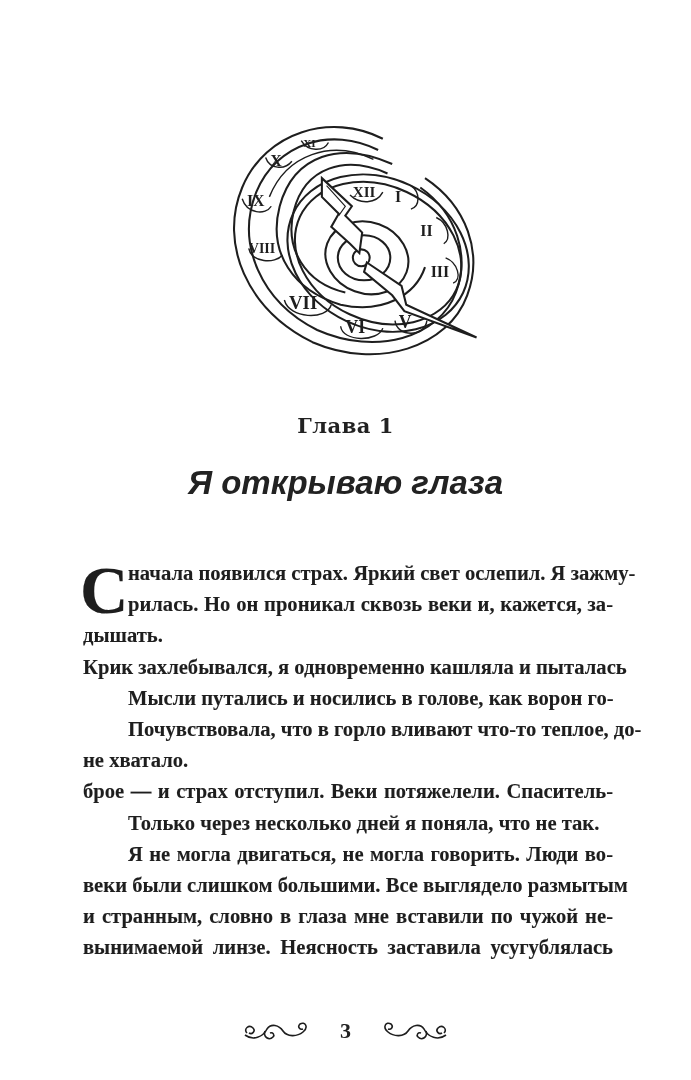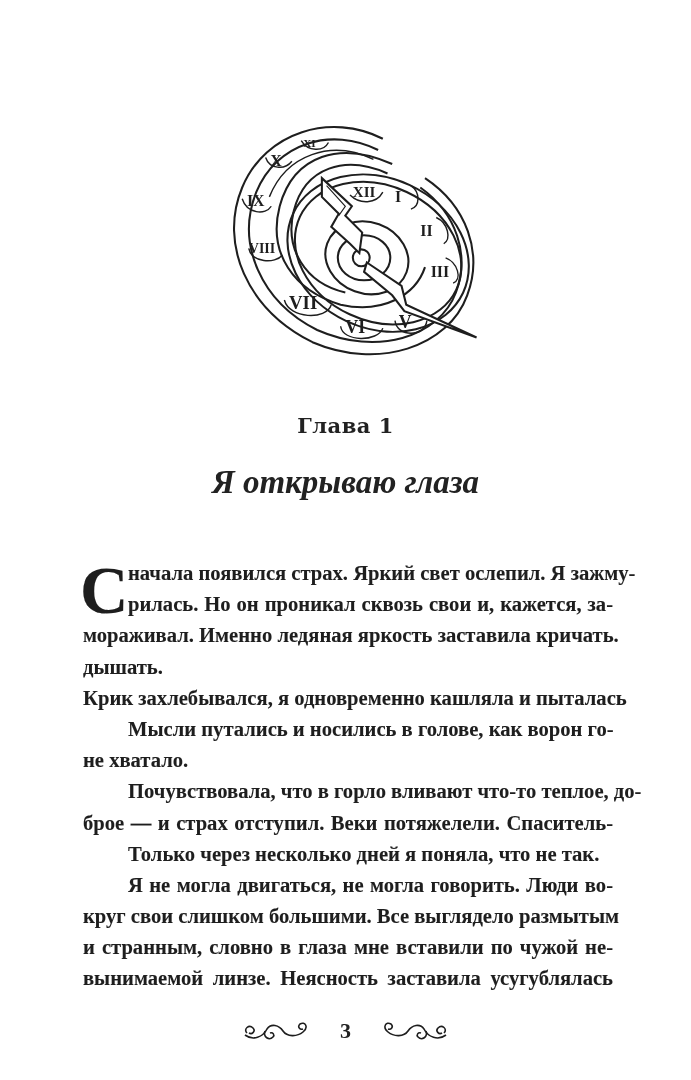--- a/index.html
+++ b/index.html
@@ -1,19 +1,19 @@
 <!DOCTYPE html>
 <html><head>
 <meta charset="utf-8">
 <style>
   html, body { margin: 0; padding: 0; background: #ffffff; }
   body { width: 691px; height: 1080px; position: relative; overflow: hidden; font-family: "DejaVu Serif", "Liberation Serif", serif; color: #1e1e1e; }
   .illustration { position: absolute; left: 190px; top: 75px; width: 320px; height: 300px; }
   .chapter-label { position: absolute; left: 0; width: 691px; top: 413px; text-align: center; font-family: "DejaVu Serif", serif; font-weight: bold; font-size: 21px; letter-spacing: 0.5px; color: #222; }
-  .chapter-title { position: absolute; left: 0; width: 691px; top: 464px; text-align: center; font-family: Liberation Serif, serif; font-weight: bold; font-style: italic; font-size: 33px; color: #222; }
+  .chapter-title { position: absolute; left: 0; width: 691px; top: 464px; text-align: center; font-family: Liberation Sans, sans-serif; font-weight: bold; font-style: italic; font-size: 33px; color: #222; }
   .body-text { position: absolute; left: 83px; top: 558px; width: 530px; font-family: "Liberation Serif", "DejaVu Serif", serif; font-size: 20.6px; line-height: 31.2px; color: #1e1e1e; font-weight: bold; -webkit-text-stroke: 0.1px #1e1e1e; }
   .line { display: block; white-space: nowrap; text-align: justify; text-align-last: justify; height: 31.2px; }
   .line.last { text-align-last: left; }
   .line.indent { padding-left: 45px; }
   .dropcap-wrap { position: relative; }
   .dropcap { position: absolute; left: -3px; top: 4px; font-family: "Liberation Serif", serif; font-weight: bold; font-size: 67px; line-height: 56px; color: #1e1e1e; }
   .line.cap { padding-left: 45px; }
   .footer { position: absolute; top: 1018px; left: 0; width: 691px; display: flex; justify-content: center; align-items: center; gap: 26px; }
   .page-num { font-family: "Liberation Serif", serif; font-weight: bold; font-size: 22px; color: #222; }
   .orn { width: 75px; height: 24px; }
@@ -67,32 +67,31 @@
   </g>
 </svg>
 
 <div class="chapter-label">Глава 1</div>
 <div class="chapter-title">Я открываю глаза</div>
 
 <div class="body-text">
   <div class="dropcap-wrap">
     <span class="dropcap">С</span>
     <span class="line cap">начала появился страх. Яркий свет ослепил. Я зажму-</span>
-    <span class="line cap">рилась. Но он проникал сквозь свои и, кажется, за-</span>
+    <span class="line cap">рилась. Но он проникал сквозь веки и, кажется, за-</span>
   </div>
-  <span class="line">мораживал. Именно ледяная яркость заставила кричать.</span>
   <span class="line last">дышать.</span>
   <span class="line">Крик захлебывался, я одновременно кашляла и пыталась</span>
   <span class="line indent">Мысли путались и носились в голове, как ворон го-</span>
+  <span class="line indent">Почувствовала, что в горло вливают что-то теплое, до-</span>
   <span class="line last">не хватало.</span>
-  <span class="line indent">Почувствовала, что в горло вливают что-то теплое, до-</span>
   <span class="line">брое — и страх отступил. Веки потяжелели. Спаситель-</span>
   <span class="line indent last">Только через несколько дней я поняла, что не так.</span>
   <span class="line indent">Я не могла двигаться, не могла говорить. Люди во-</span>
-  <span class="line">круг свои слишком большими. Все выглядело размытым</span>
+  <span class="line">веки были слишком большими. Все выглядело размытым</span>
   <span class="line">и странным, словно в глаза мне вставили по чужой не-</span>
   <span class="line">вынимаемой линзе. Неясность заставила усугублялась</span>
 </div>
 
 <div class="footer">
   <svg class="orn" viewBox="0 0 75 24" fill="none" stroke="#1e1e1e" stroke-width="1.6">
     <path d="M8 14 C4 10, 10 5, 14 9 C17 12, 13 16, 10 14"></path>
     <path d="M6 16 C14 22, 24 18, 28 10 C32 4, 40 6, 44 12 C48 18, 58 18, 64 13 C70 8, 66 2, 61 5 C58 8, 61 11, 64 10"></path>
     <path d="M26 12 C24 18, 30 22, 34 18 C36 16, 34 13, 31 14"></path>
   </svg>

